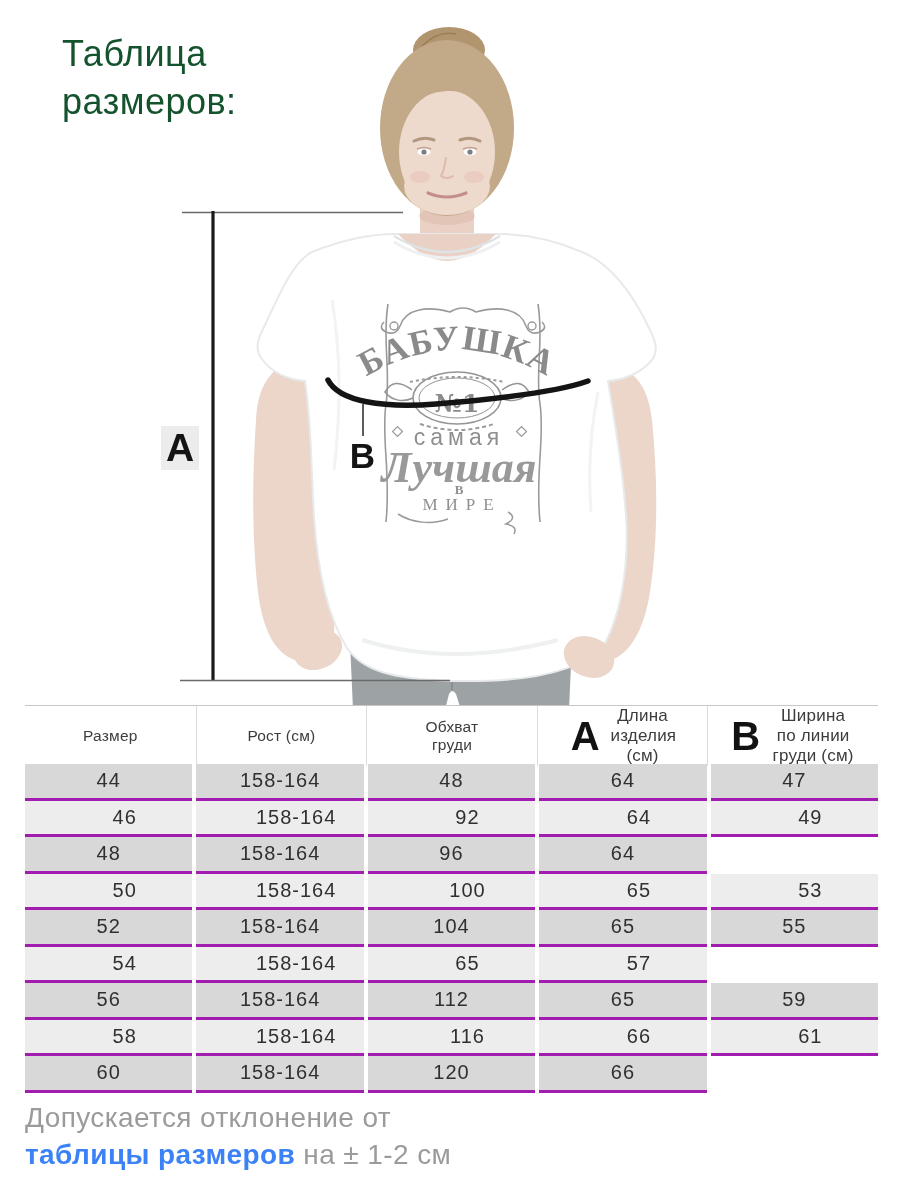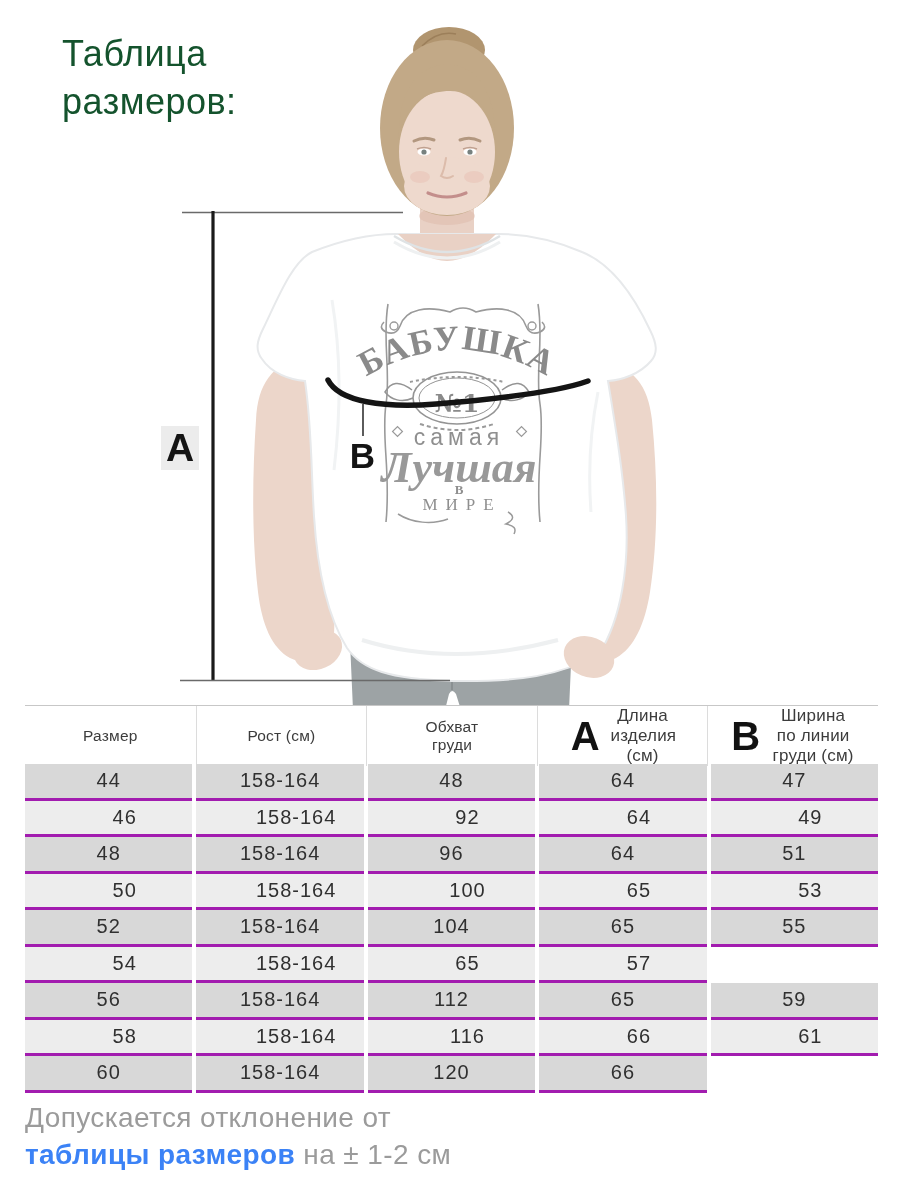--- a/index.html
+++ b/index.html
@@ -187,21 +187,20 @@
           <div class="tcell">158-164</div>
           <div class="tcell">92</div>
           <div class="tcell">64</div>
           <div class="tcell">49</div>
         </div>
         <div class="trow dark">
           <div class="tcell">48</div>
           <div class="tcell">158-164</div>
           <div class="tcell">96</div>
           <div class="tcell">64</div>
-          <div class="tcell">51</div>
         </div>
         <div class="trow light">
           <div class="tcell">50</div>
           <div class="tcell">158-164</div>
           <div class="tcell">100</div>
           <div class="tcell">65</div>
           <div class="tcell">53</div>
         </div>
         <div class="trow dark">
           <div class="tcell">52</div>

